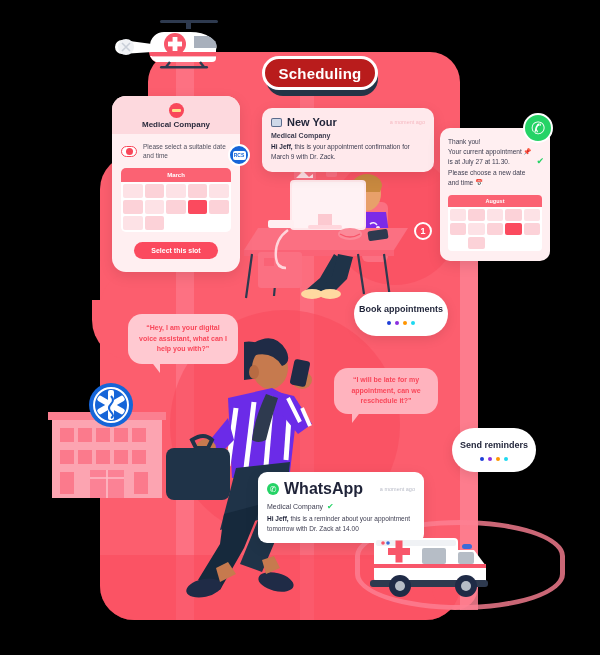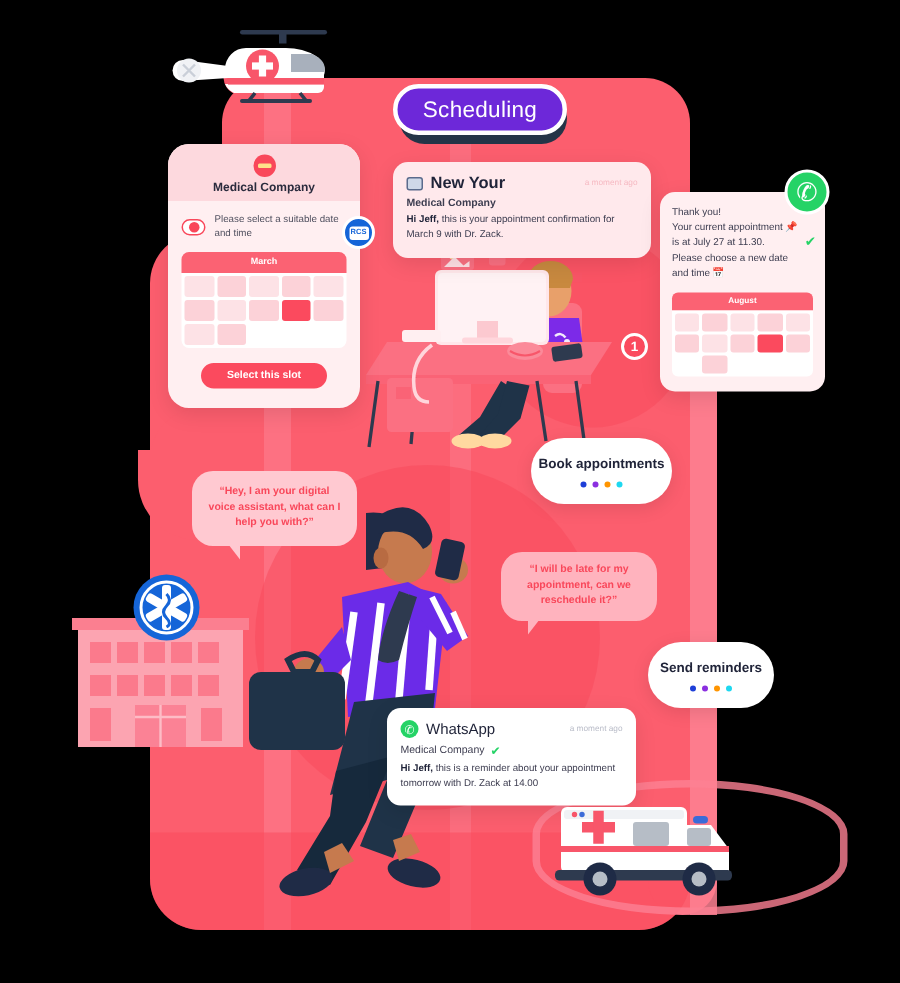--- a/index.html
+++ b/index.html
@@ -111,24 +111,24 @@
     left: 266px; top: 62px;
     width: 112px; height: 34px;
     border-radius: 17px;
     background: #243447;
   }
   .pill {
     position: absolute;
     left: 262px; top: 56px;
     width: 116px; height: 34px;
     border-radius: 17px;
-    background: #6d28d9;
+    background: #b91c1c;
     border: 3px solid #fff;
     display: flex; align-items: center; justify-content: center;
-    color: #fff; font-size: 15px; font-weight: normal;
+    color: #fff; font-size: 15px; font-weight: bold;
     letter-spacing: .2px;
   }
 
   
   .card {
     position: absolute;
     background: #FFE9EC;
     border-radius: 12px;
     box-shadow: 0 4px 14px rgba(0,0,0,.10);
   }
@@ -240,21 +240,21 @@
 
   
   #wa-card { left: 258px; top: 472px; width: 166px; padding: 8px 9px 9px;
              background:#FFFFFF; border-radius: 9px; }
   .wa-top { display:flex; align-items:center; }
   .wa-ico {
     width:12px;height:12px;border-radius:50%;background:#25D366;
     display:flex;align-items:center;justify-content:center;color:#fff;font-size:8px;
     margin-right:5px; flex:none;
   }
-  .wa-title { font-size: 10px; font-weight:normal; color:#1f2338; }
+  .wa-title { font-size: 16px; font-weight:bold; color:#1f2338; }
   .wa-time { margin-left:auto; font-size:5.5px; color:#b9bcc8; }
   .wa-sub { font-size:7px; color:#3d3d50; margin-top:4px; display:flex;align-items:center;gap:4px;}
   .wa-verified { color:#25D366; font-size:8px; }
   .wa-body { font-size:6.5px; color:#3d3d50; line-height:1.5; margin-top:3px; }
   .wa-body b { color:#1f2338; }
 
   
   .bubble {
     position: absolute; background: #FFC9D1; border-radius: 14px;
     color: #F9475A; font-size: 7px; line-height: 1.55; text-align: center;
@@ -281,21 +281,21 @@
   
   .wlabel {
     position:absolute; background:#fff; border-radius: 22px;
     display:flex; flex-direction:column; align-items:center; justify-content:center;
     box-shadow: 0 3px 12px rgba(0,0,0,.10);
   }
   .wlabel .t { font-size: 9px; color:#1f2338; text-align:left; line-height:1.35; font-weight:600;}
   .dots { display:flex; gap:4px; margin-top:5px; }
   .dots i { width:4px;height:4px;border-radius:50%; display:block;}
   #lab1 { left: 354px; top: 292px; width: 94px; height: 44px; }
-  #lab2 { left: 432px; top: 428px; width: 84px; height: 44px; }
+  #lab2 { left: 452px; top: 428px; width: 84px; height: 44px; }
 
   
   #heli { position:absolute; left:108px; top:18px; width:122px; height:56px; }
   
   #hospital { position:absolute; left:46px; top:390px; width:122px; height:110px; }
   #hosp-badge { position:absolute; left:88px; top:382px; width:46px; height:46px; }
   
   #ambulance { position:absolute; left:366px; top:528px; width:128px; height:72px; }
   
   #desk { position:absolute; left:238px; top:158px; width:196px; height:142px; }

